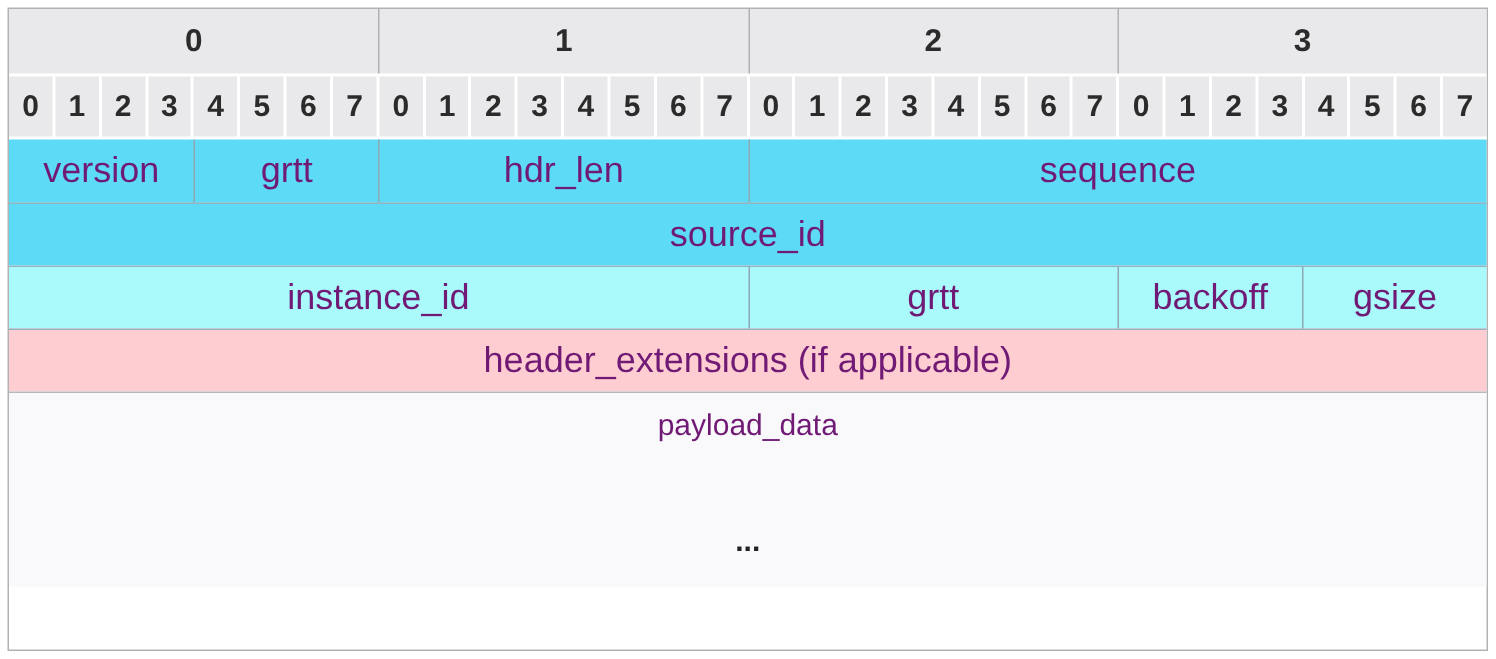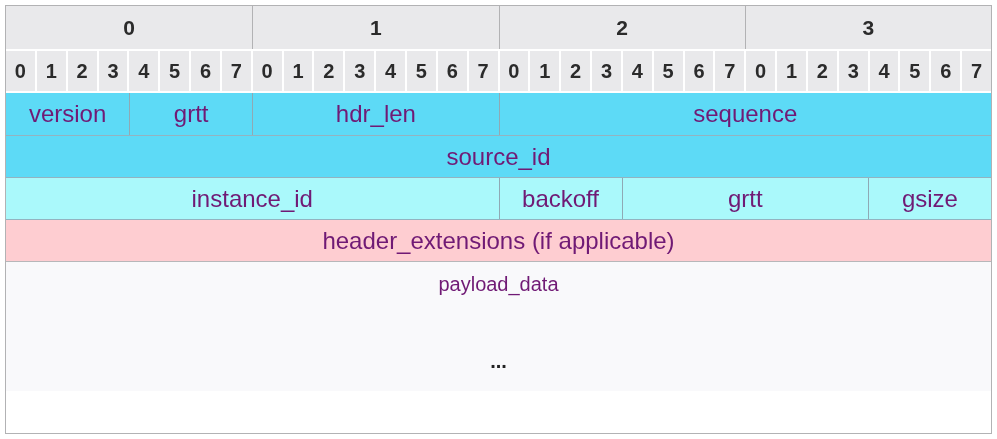--- a/index.html
+++ b/index.html
@@ -83,22 +83,22 @@
     <div class="f-cell s8">hdr_len</div>
     <div class="f-cell s16">sequence</div>
   </div>
 
   <div class="grid-row f-row row-cyan">
     <div class="f-cell s32">source_id</div>
   </div>
 
   <div class="grid-row f-row row-pale">
     <div class="f-cell s16">instance_id</div>
+    <div class="f-cell s8">grtt</div>
     <div class="f-cell s4">backoff</div>
-    <div class="f-cell s8">grtt</div>
     <div class="f-cell s4">gsize</div>
   </div>
 
 
   <div class="grid-row f-row row-pink">
     <div class="f-cell s32">header_extensions (if applicable)</div>
   </div>
 
   <div class="payload">
     <div class="payload-label">payload_data</div>

